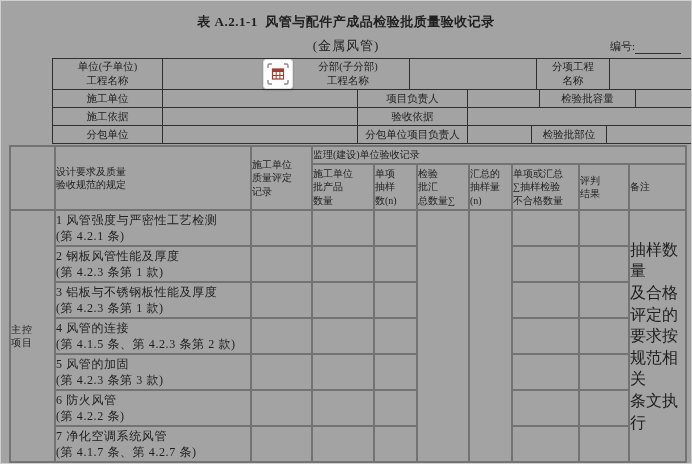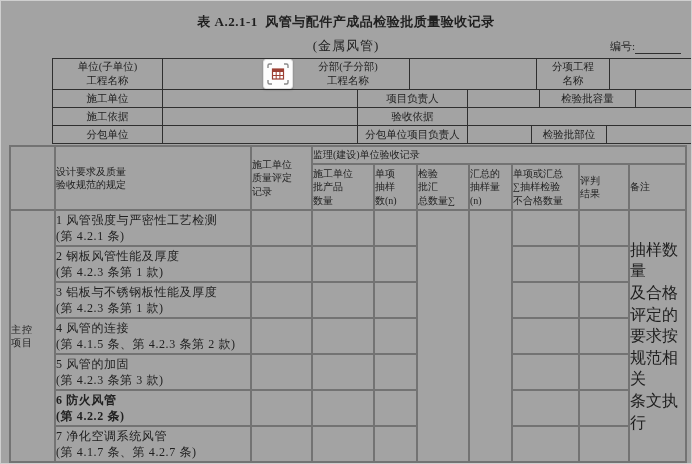--- a/index.html
+++ b/index.html
@@ -39,21 +39,21 @@
   }
   table.main td {
     border:2px solid #737373; padding:0; vertical-align:middle;
     text-align:left; white-space:pre-line; line-height:1.35; overflow:hidden;
   }
   tr.h1 { height:18px; } tr.h2 { height:46px; }
   tr.body-row { height:36px; }
   td.item { text-align:left; padding-left:12px; font-size:12px; line-height:1.6; letter-spacing:0.6px; }
   td.side { font-size:10px; letter-spacing:1px; }
   td.note { font-size:16px; line-height:1.55; }
-  tr.bold-row td.item { font-weight:bold;margin-left:48px; }
+  tr.bold-row td.item { font-weight:normal;margin-left:48px; }
 
   
   .overlay-icon {
     position:absolute; left:262px; top:58px; width:28px; height:28px;
     background:#fdfdfd; border:1px solid #e0e0e0; border-radius:3px;
     box-shadow:0 1px 2px rgba(0,0,0,0.25); display:flex; align-items:center; justify-content:center;
     cursor:pointer;
   }
 </style>
 </head>

